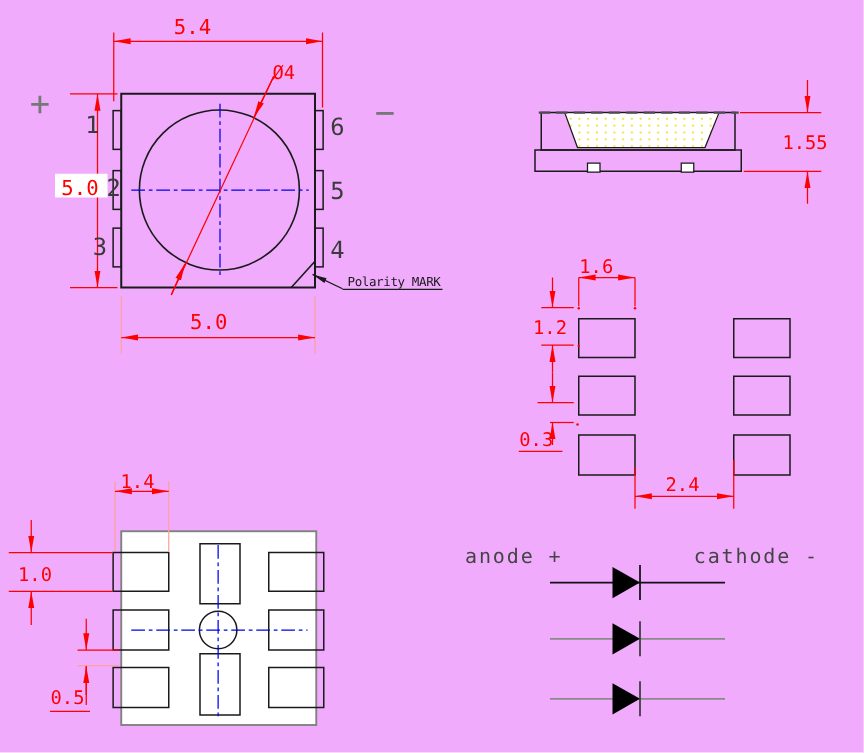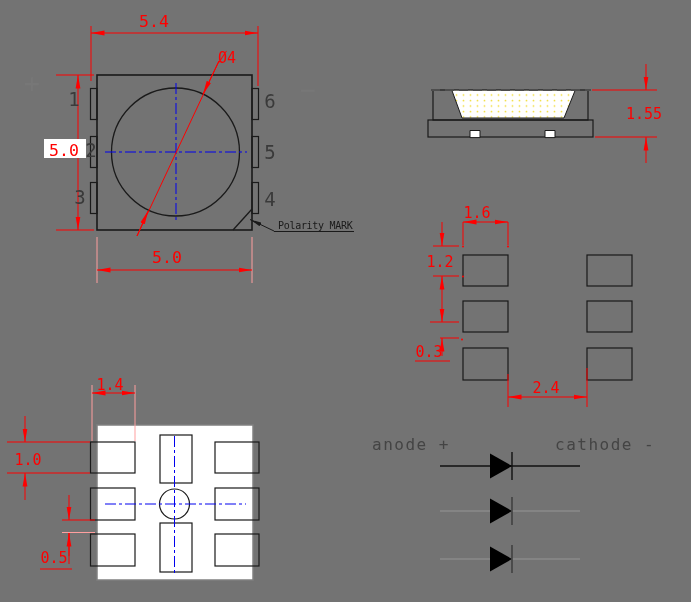--- a/index.html
+++ b/index.html
@@ -1,16 +1,16 @@
 <!DOCTYPE html>
 <html><head>
 <meta charset="utf-8">
 <style>
   html,body{margin:0;padding:0;background:#fff;}
-  #canvas{position:relative;width:691px;height:602px;background:#737373;overflow:hidden;}
+  #canvas{position:relative;width:691px;height:602px;background:#f0abfc;overflow:hidden;}
   svg{position:absolute;left:0;top:0;}
   text{font-family:"DejaVu Sans Mono","Liberation Mono",monospace;}
   .dim{fill:#ff0000;font-size:15px;}
   .dim-lg{fill:#ff0000;font-size:16.5px;}
   .pin{fill:#3a3a3a;font-size:19px;}
   .pol{fill:#1a1a1a;font-size:10px;letter-spacing:-0.3px;}
   .sig{fill:#444;font-size:16px;letter-spacing:1.5px;}
   .sym{fill:#777;font-size:27px;}
   .redl{stroke:#ff0000;stroke-width:1;fill:none;}
   .pinkl{stroke:#ff9f9f;stroke-width:1;fill:none;}

